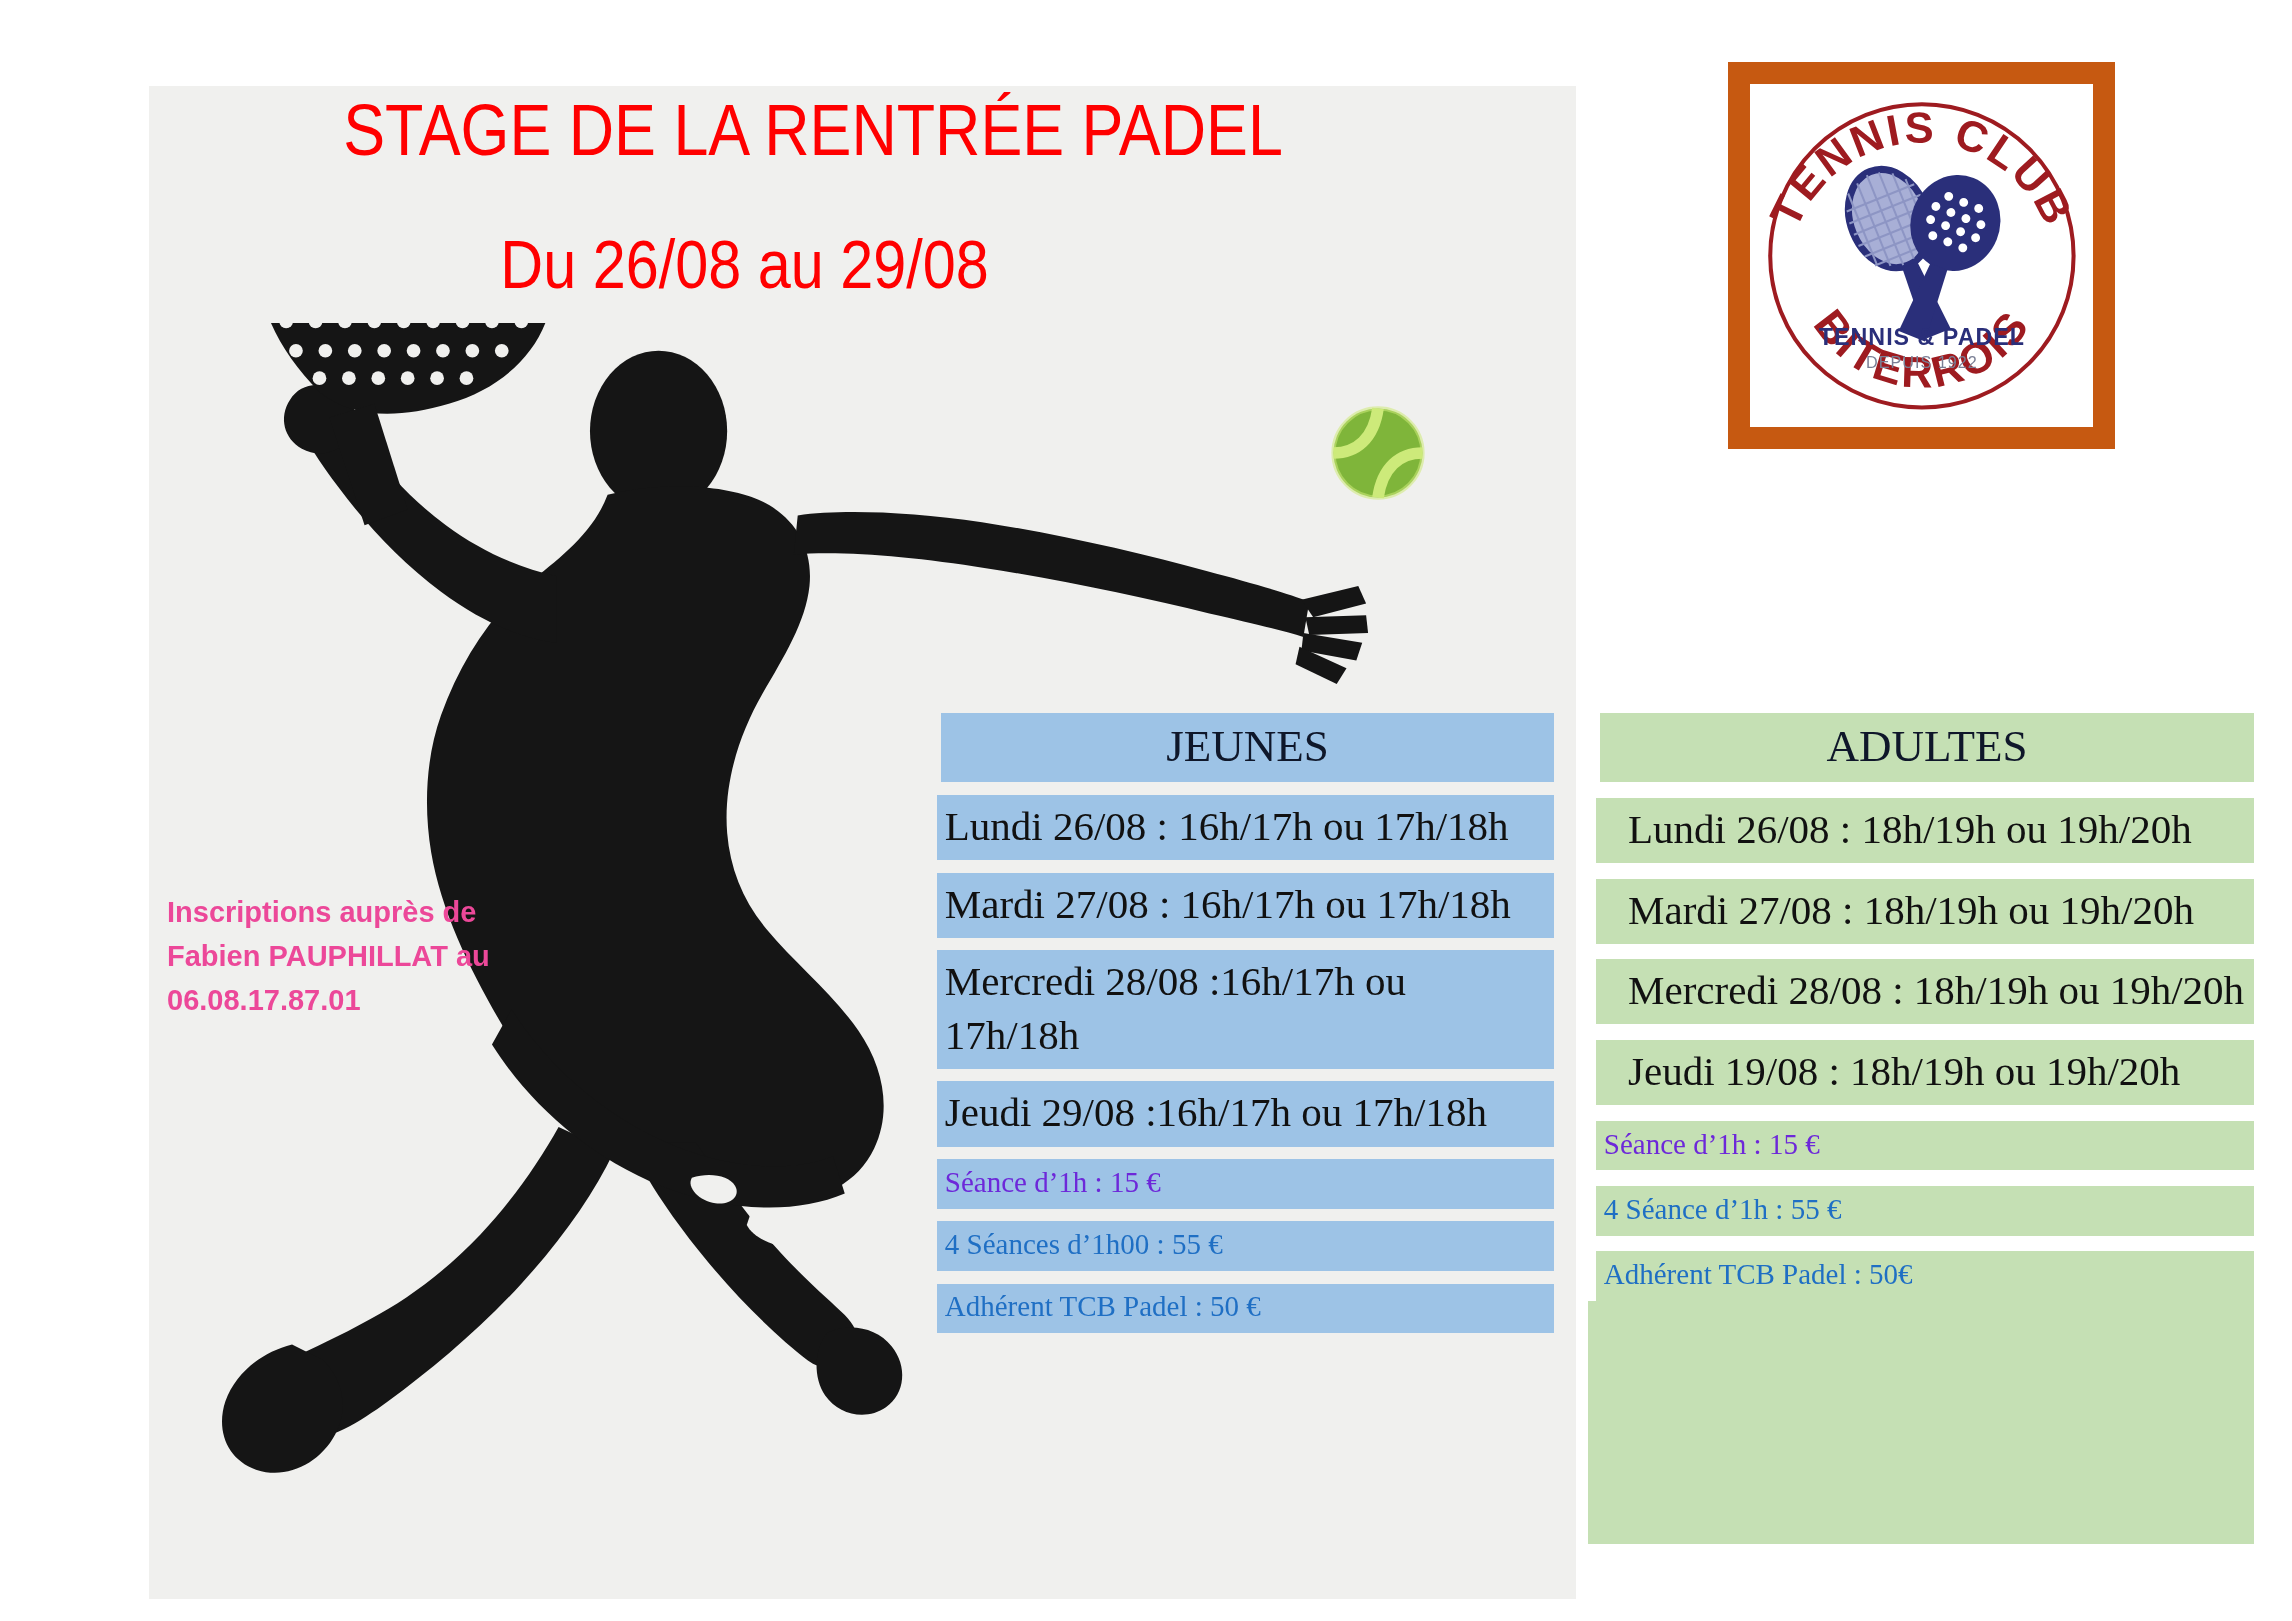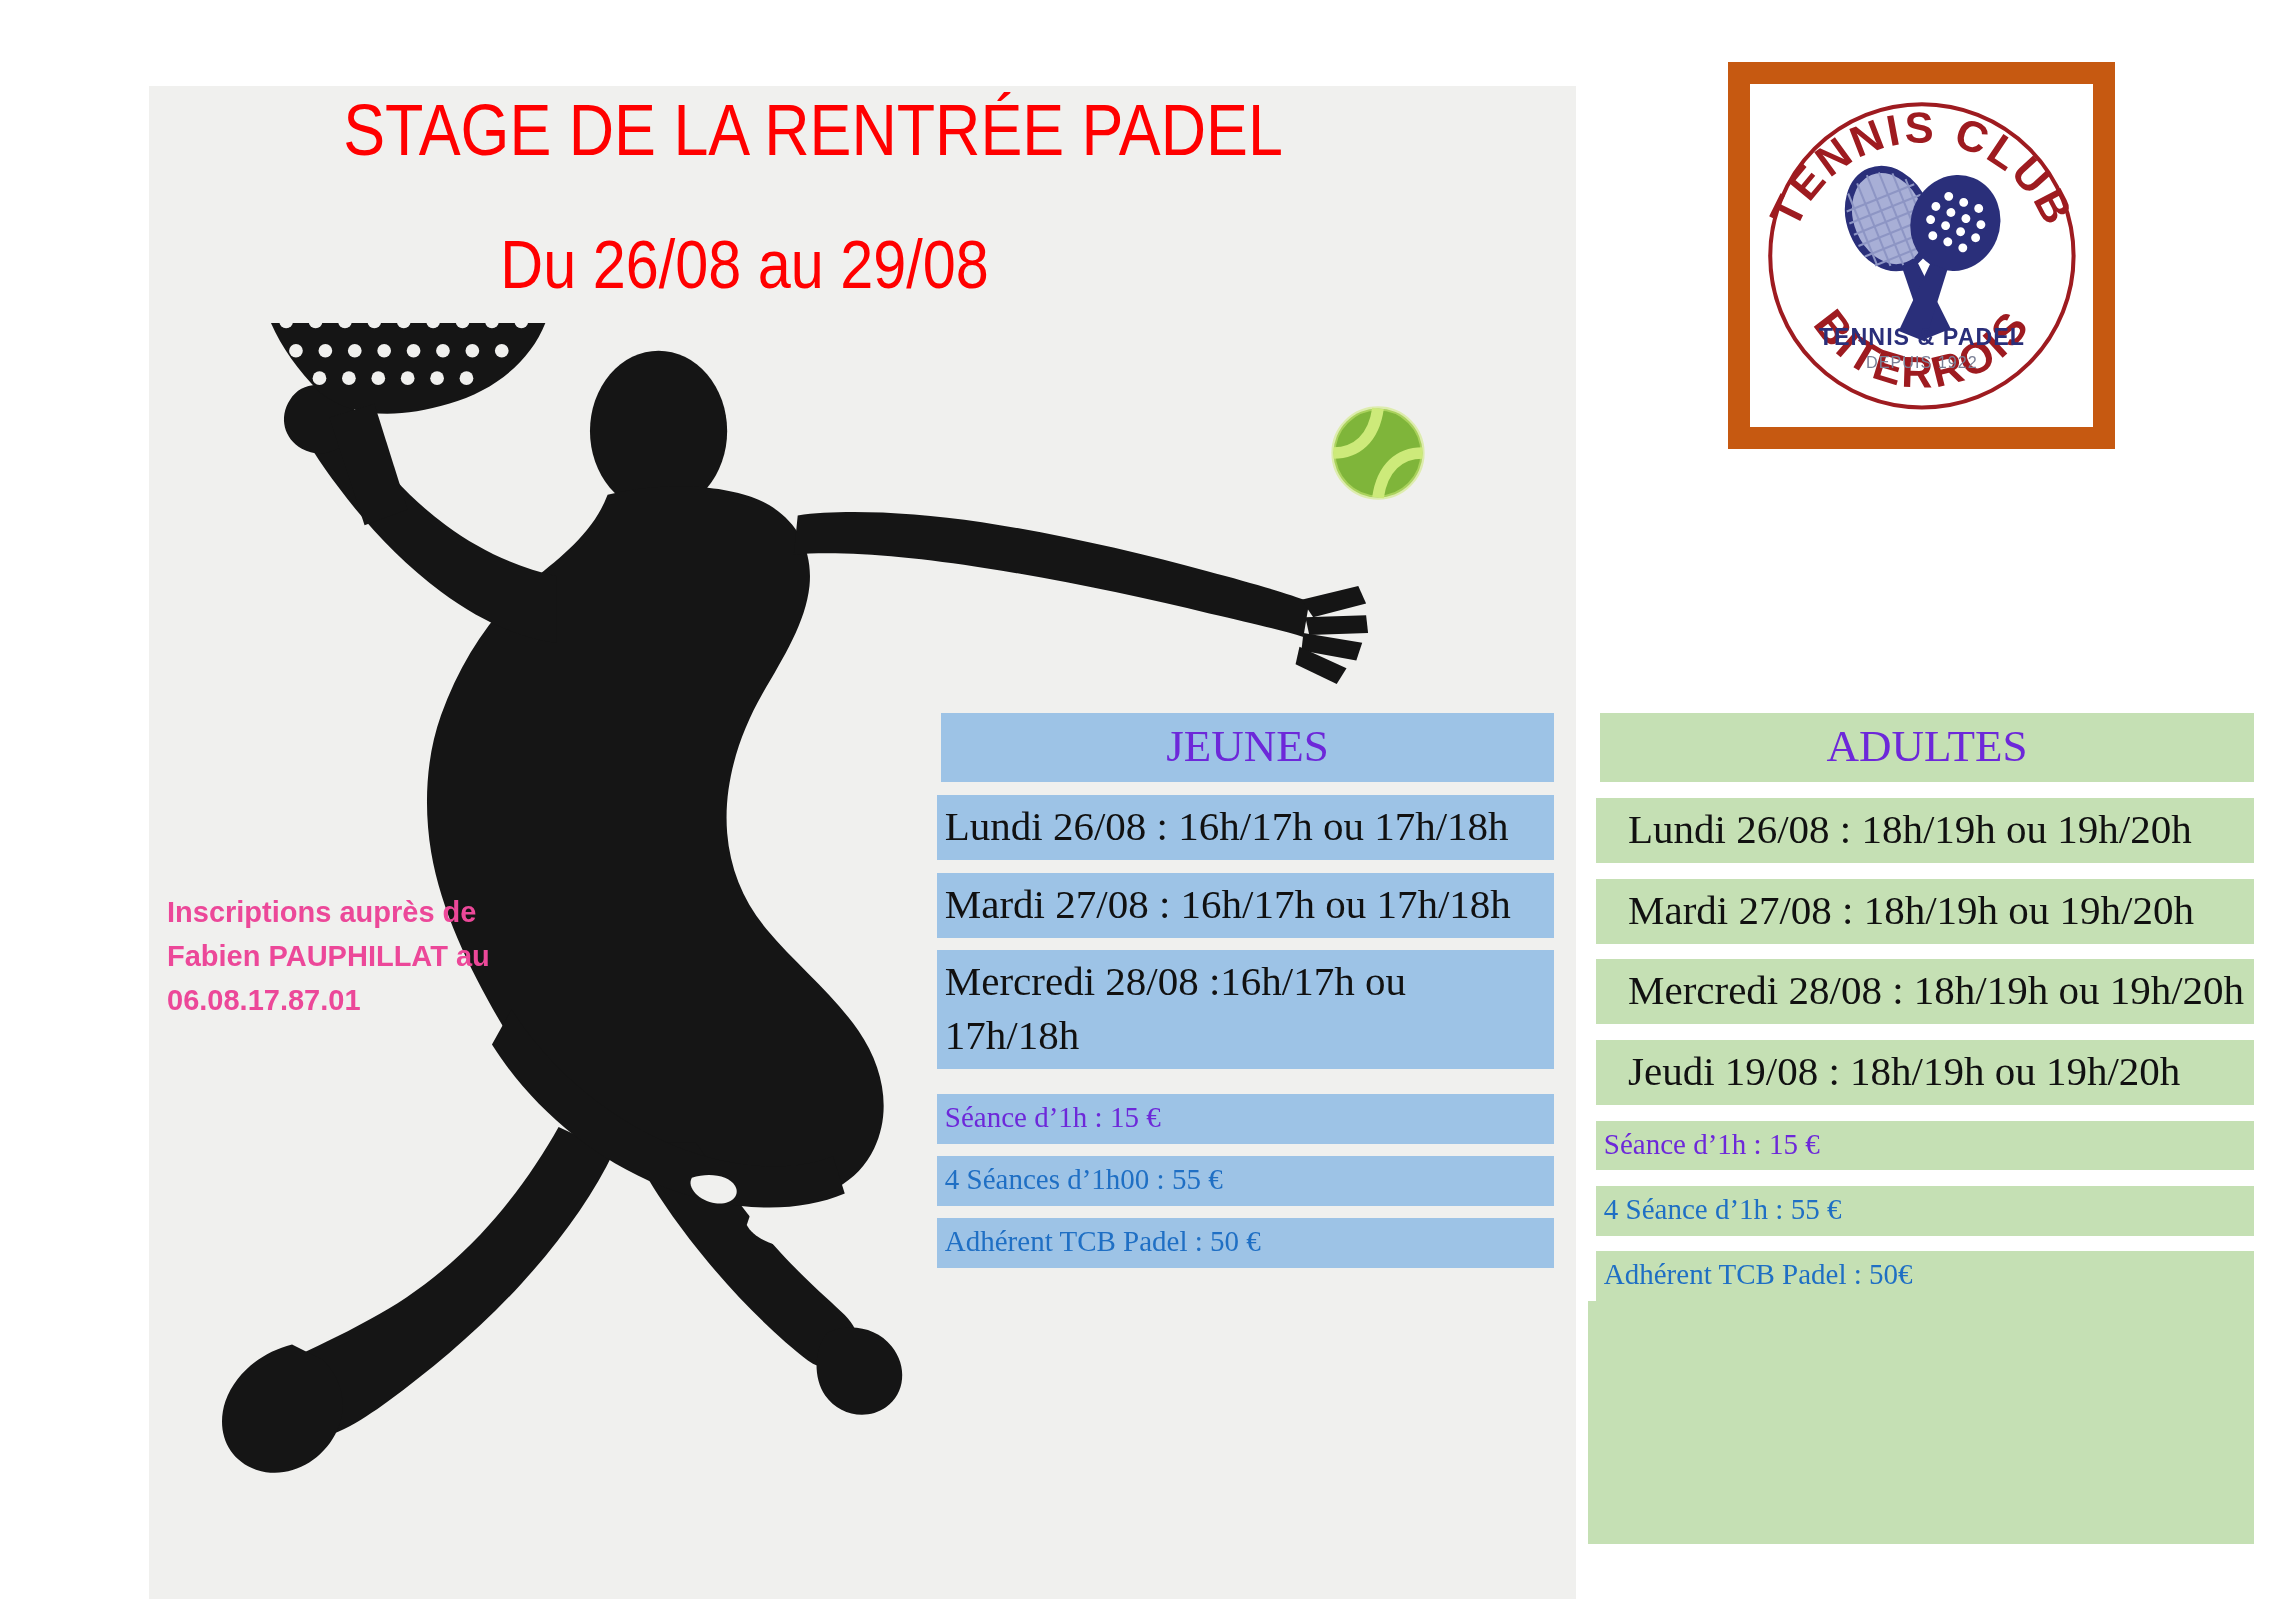--- a/index.html
+++ b/index.html
@@ -68,21 +68,21 @@
   
   .table {
     position:absolute;
   }
   .tbl-jeunes { left:929px; top:713px; width:625px; }
   .tbl-adultes { left:1588px; top:713px; width:666px; }
 
   .hdr {
     text-align:center;
     font-family:"Liberation Serif", serif;
-    color:#6d28d9;
+    color:#0f172a;
     font-size:45px;
     line-height:1.32;
     padding:3.9px 0 5.9px 0;
     margin-left:12px;
   }
   .hdr-j { background:#9DC3E6; }
   .hdr-a { background:#C5E0B4; }
 
   .row {
     font-family:"Liberation Serif", serif;
@@ -356,20 +356,21 @@
 
   <div class="table tbl-jeunes">
     <div class="hdr hdr-j">JEUNES</div>
     <div class="gap"></div>
     <div class="row row-j">Lundi 26/08 : 16h/17h ou 17h/18h</div>
     <div class="gap"></div>
     <div class="row row-j">Mardi 27/08 : 16h/17h ou 17h/18h</div>
     <div class="gap"></div>
     <div class="row row-j">Mercredi 28/08 :16h/17h ou 17h/18h</div>
     <div class="gap"></div>
+    <div class="row row-j">Jeudi 29/08 :16h/17h ou 17h/18h</div>
     <div class="gap"></div>
     <div class="row row-j price price-red">Séance d’1h : 15 €</div>
     <div class="gap"></div>
     <div class="row row-j price price-blue">4 Séances d’1h00 : 55 €</div>
     <div class="gap"></div>
     <div class="row row-j price price-blue">Adhérent TCB Padel : 50 €</div>
   </div>
 
   <div class="table tbl-adultes">
     <div class="hdr hdr-a">ADULTES</div>

